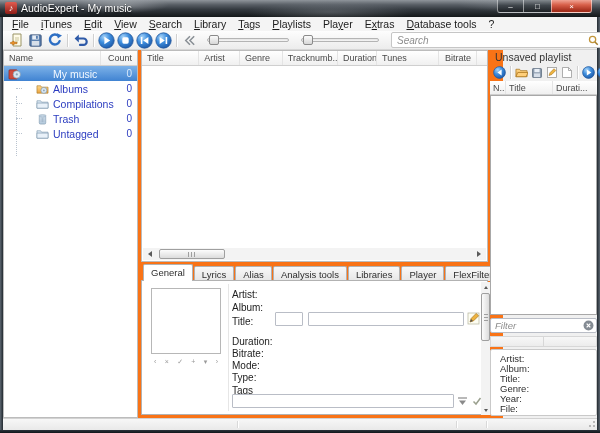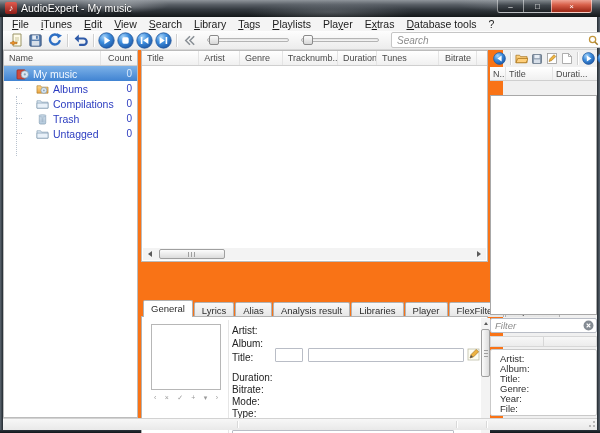--- a/index.html
+++ b/index.html
@@ -68,21 +68,21 @@
     border:1px solid #bcbcbc;}
   .pane-left .hdr{height:15px;}
   .tree{position:relative;}
   .tree-row{height:15px;display:flex;align-items:center;font-size:10.5px;position:relative;}
   .tree-row .ticon{width:13px;height:12px;margin-right:4px;flex:none;}
   .tree-row .lbl{color:#2b3cc0;white-space:nowrap;}
   .tree-row .cnt{margin-left:auto;padding-right:5px;color:#2b3cc0;font-size:10px;}
   .tree-row.selected{background:linear-gradient(#7db2e8,#4083d2);}
   .tree-row.selected .lbl{color:#f2f8ff;}
   .tree-row.selected .cnt{color:#d9e9fb;}
-  .tree-row.root{padding-left:12px;}
+  .tree-row.root{padding-left:4px;gap:28px;}
   .tree-row.child{padding-left:32px;}
   .tree-row.child::before{content:"";position:absolute;left:12px;top:7px;width:6px;height:1px;
     border-top:1px dotted #b9c3cf;}
   .tree-vline{position:absolute;left:12px;top:30px;height:60px;width:1px;border-left:1px dotted #b9c3cf;}
 
   
   .pane-main{position:absolute;left:138px;top:0;width:347px;height:212px;background:#fff;
     border:1px solid #bcbcbc;}
   .pane-main .hdr{height:15px;}
   .pane-main .cell.c-dur,.pane-main .cell.c-bit{text-align:right;}
@@ -95,21 +95,21 @@
   .arr.up{border-width:0 3px 4px 3px;border-color:transparent transparent #5a5a5a transparent;}
   .arr.down{border-width:4px 3px 0 3px;border-color:#5a5a5a transparent transparent transparent;}
   .hs-thumb{width:66px;height:10px;margin-left:2px;border:1px solid #9f9f9f;border-radius:2px;
     background:linear-gradient(#fcfcfc,#dcdcdc);position:relative;}
   .hs-thumb::after{content:"";position:absolute;left:50%;top:2px;margin-left:-4px;width:8px;height:5px;
     background:repeating-linear-gradient(90deg,#9f9f9f 0 1px,transparent 1px 3px);}
   .hs-spacer{flex:1;}
 
   
   .pane-bottom{position:absolute;left:138px;top:214px;width:347px;height:152px;}
-  .tabstrip{display:flex;height:17px;align-items:flex-end;padding-left:2px;margin-top:36px;}
+  .tabstrip{display:flex;height:17px;align-items:flex-end;padding-left:2px;}
   .tab{font-size:9.5px;color:#2e2e2e;padding:2px 7px 2px 7px;border:1px solid #b2b2b2;border-bottom:none;
     background:linear-gradient(#f8f8f8,#e6e6e6);border-radius:2px 2px 0 0;margin-right:1px;height:15px;
     white-space:nowrap;}
   .tab.active{background:#fff;height:17px;position:relative;z-index:2;}
   .tabc{position:relative;background:#fff;border:1px solid #b2b2b2;height:135px;margin-top:-1px;}
   .artbox{position:absolute;left:9px;top:7px;width:70px;height:66px;background:#fff;border:1px solid #b7b7b7;}
   .artnav{position:absolute;left:9px;top:76px;width:70px;display:flex;justify-content:space-between;
     padding:0 3px;font-size:7px;color:#9a9a9a;line-height:9px;}
   .tabc .vdiv{position:absolute;left:86px;top:3px;bottom:3px;width:1px;background:#e6e6e6;}
   .flabel{position:absolute;left:90px;font-size:10px;color:#222;}
@@ -360,21 +360,21 @@
             <div class="arr right"></div>
           </div>
       </div>
     </div>
 
     <div class="pane-bottom">
       <div class="tabstrip">
         <div class="tab active">General</div>
         <div class="tab">Lyrics</div>
         <div class="tab">Alias</div>
-        <div class="tab">Analysis result</div>
+        <div class="tab">Analysis tools</div>
         <div class="tab">Libraries</div>
         <div class="tab">Player</div>
         <div class="tab">FlexFilter</div>
         <div class="tab">Equalizer</div>
       </div>
       <div class="tabc">
         <div class="artbox"></div>
         <div class="artnav">
           <span>‹</span>
           <span>×</span>
@@ -417,20 +417,21 @@
             </div>
           <div class="vs-thumb"></div>
           <div class="vs-btn vs-down">
               <div class="arr down"></div>
             </div>
         </div>
       </div>
     </div>
 
     <div class="pane-right">
+      <div class="rp-title">Unsaved playlist</div>
       <div class="rp-toolbar">
         <div class="rp-btn">
           <svg width="13" height="13" viewBox="0 0 13 13">
             <circle cx="6.5" cy="6.5" r="5.9" fill="url(#gBlue)" stroke="#22579c" stroke-width="0.7"></circle>
             <polygon points="8.6,3.6 4.4,6.5 8.6,9.4" fill="#fff"></polygon>
           </svg>
         </div>
         <div class="tb-sep"></div>
         <div class="rp-btn">
           <svg width="13" height="13" viewBox="0 0 14 13">

